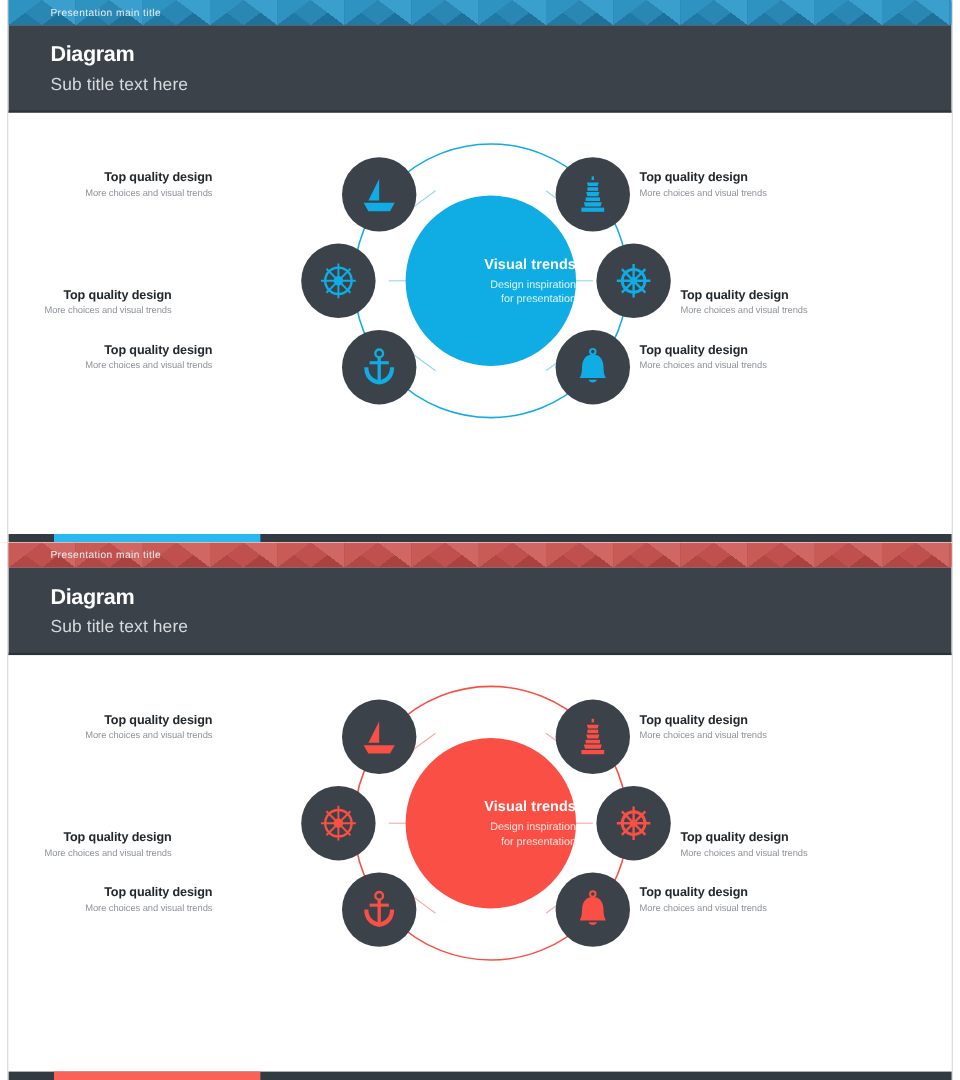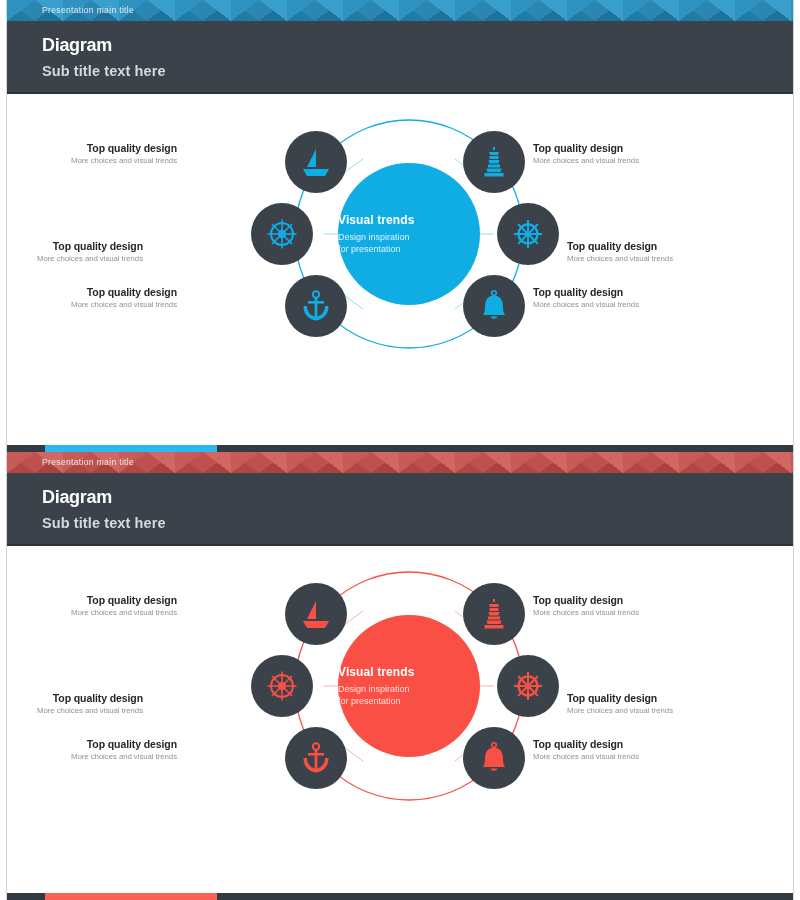--- a/index.html
+++ b/index.html
@@ -71,21 +71,20 @@
     font-weight: bold;
     color: #ffffff;
     letter-spacing: -0.3px;
     line-height: 31px;
   }
   .slide-subtitle {
     font-size: 14.5px;
     color: #d7dadd;
     line-height: 20px;
     letter-spacing: .1px;
-    font-weight: bold;
   }
   .titlebar-rule {
     position: absolute; left: 0; right: 0; bottom: 0;
     height: 2px; background: #2c3237;
   }
 
   
   .body-area { position: relative; height: 352px; background: #ffffff; }
   .slide-2 .body-area { height: 348px; }
 
@@ -101,21 +100,21 @@
     display: flex; align-items: center; justify-content: center;
   }
   .node svg { position: static; display: block; }
 
   
   .hub {
     position: absolute;
     width: 142px; height: 142px;
     border-radius: 50%;
     display: flex; flex-direction: column;
-    align-items: flex-start; justify-content: center;
+    align-items: flex-end; justify-content: center;
     text-align: center;
   }
   .hub-blue { background: #10ace4; }
   .hub-red  { background: #fa4f44; }
   .hub-title {
     font-size: 12px; font-weight: bold; color: #ffffff;
     letter-spacing: .1px; margin-bottom: 4px;
   }
   .hub-sub {
     font-size: 9px; color: #ddf4fc; line-height: 12px;

